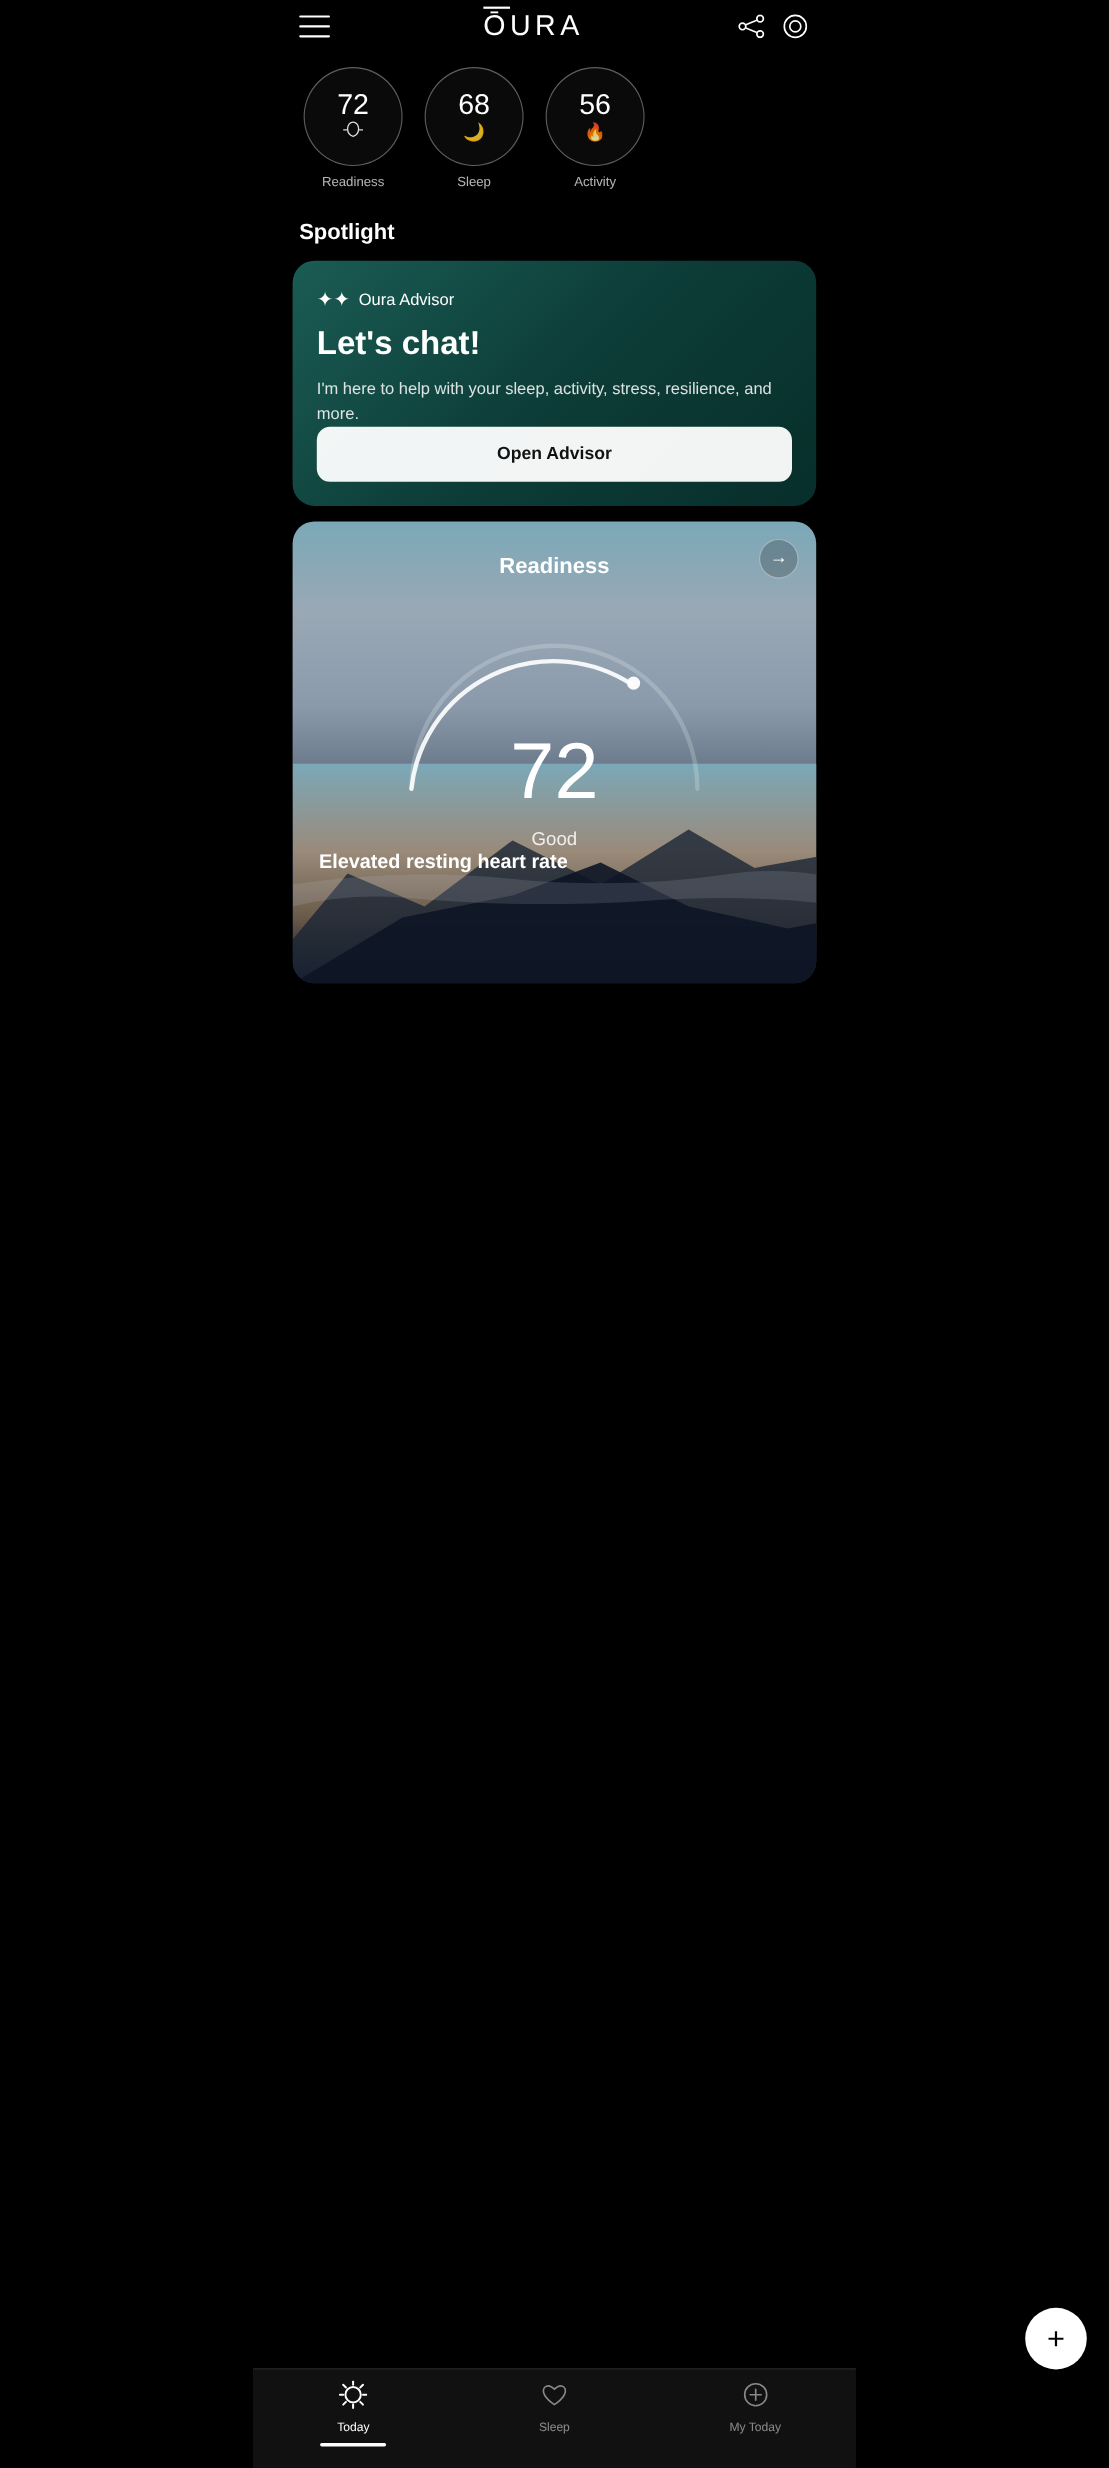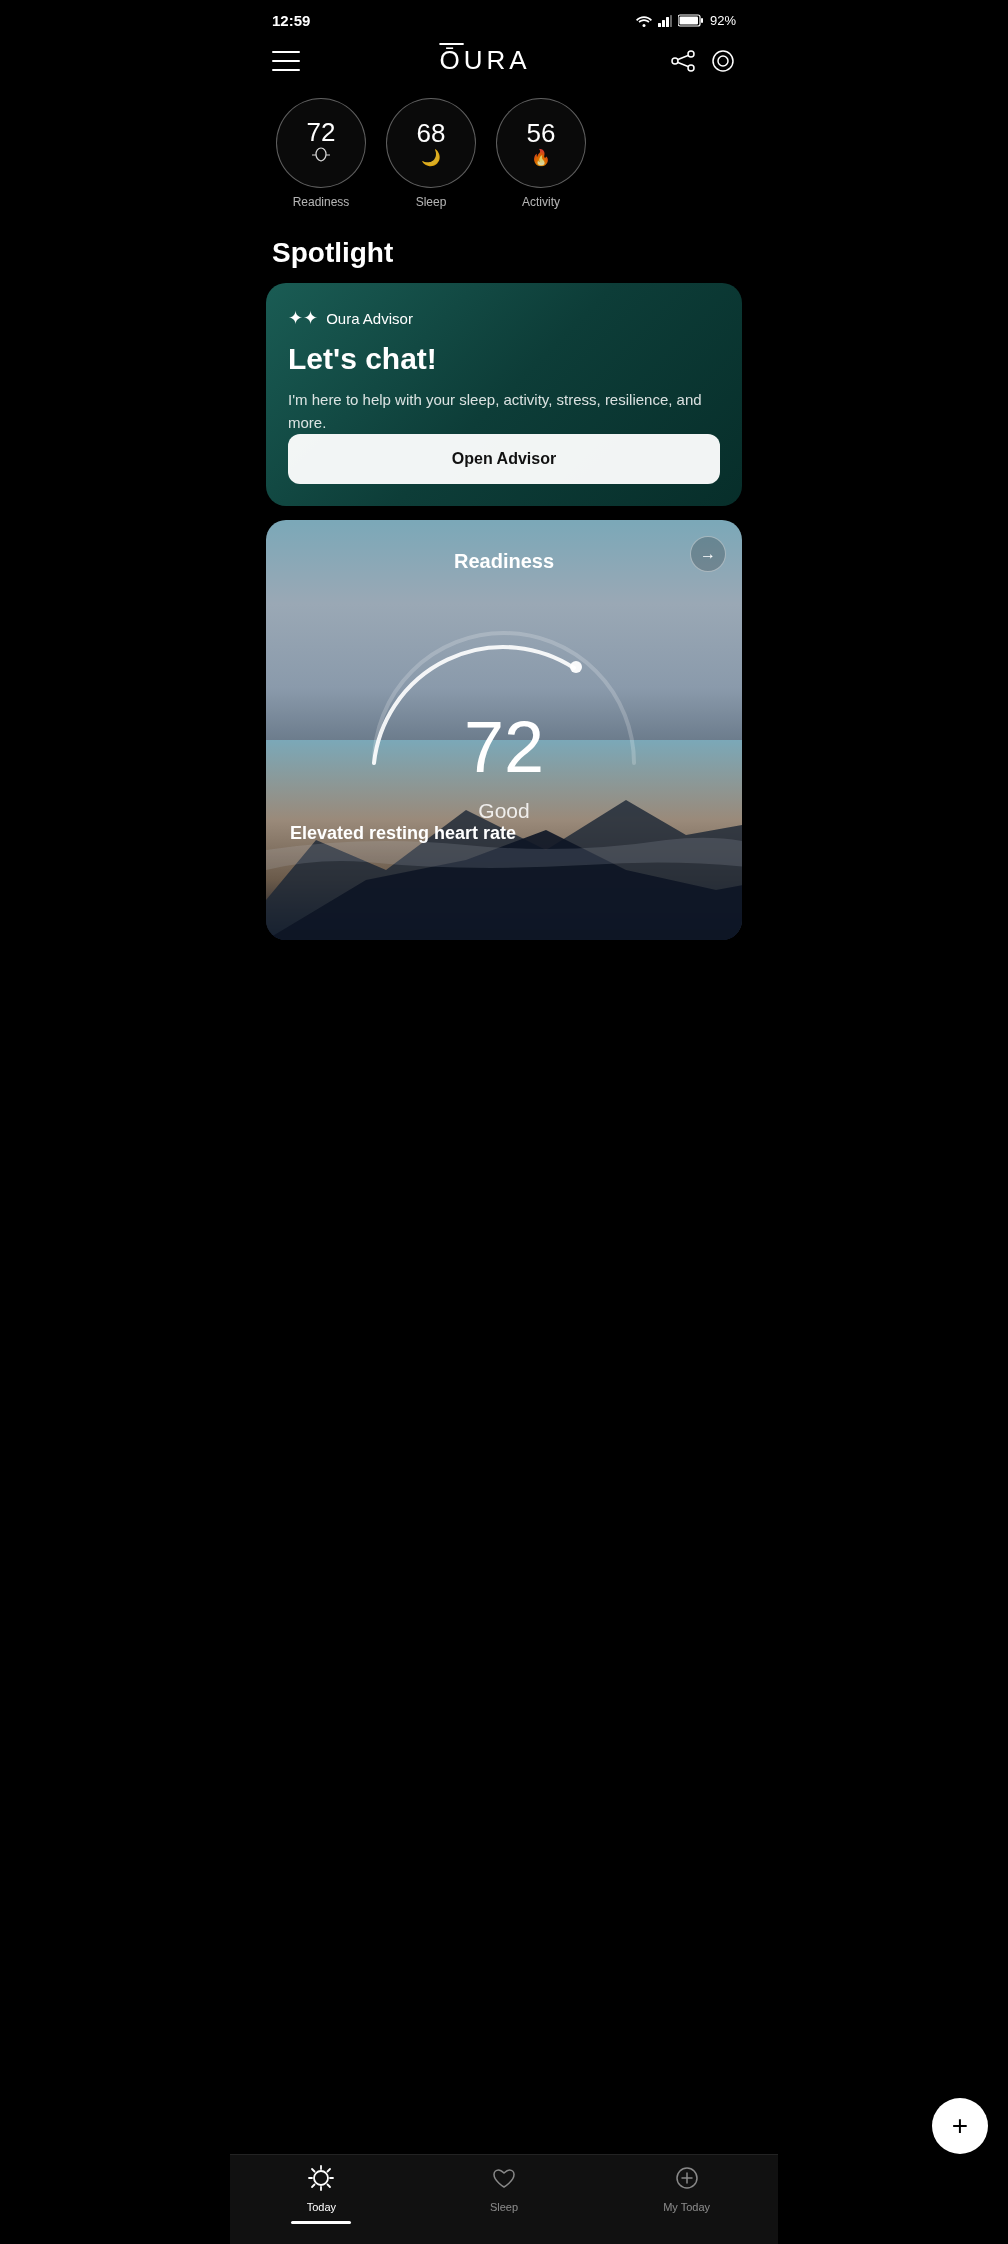--- a/index.html
+++ b/index.html
@@ -107,21 +107,21 @@
     }
     .circle-label {
       margin-top: 7px;
       font-size: 12px;
       color: rgba(255,255,255,0.7);
       font-weight: 400;
     }
 
     
     .section-title {
-      font-size: 28px;
+      font-size: 20px;
       font-weight: 600;
       padding: 18px 20px 14px;
     }
 
     
     .advisor-card {
       margin: 0 14px 14px;
       background: linear-gradient(135deg, #1a5c54 0%, #0d3d38 50%, #072e2a 100%);
       border-radius: 20px;
       padding: 24px 22px 22px;
@@ -223,21 +223,21 @@
       position: absolute;
       bottom: 10px;
       left: 50%;
       transform: translateX(-50%);
       font-size: 72px;
       font-weight: 300;
       color: #fff;
       line-height: 1;
     }
     .readiness-status {
-      font-size: 21px;
+      font-size: 17px;
       color: rgba(255,255,255,0.85);
       margin-top: 6px;
       font-weight: 400;
     }
     .readiness-note {
       font-size: 18px;
       font-weight: 600;
       color: #fff;
       text-align: left;
       width: 100%;
@@ -322,42 +322,20 @@
 
     .content-scroll {
       padding-bottom: 100px;
     }
   </style>
 </head>
 <body>
 
 <div class="content-scroll">
 
-  <div class="status-bar">
-    <span>12:59</span>
-    <div class="status-right">
-      <svg width="16" height="12" viewBox="0 0 16 12" fill="white">
-        <path d="M8 3C5.3 3 2.9 4.1 1.2 5.9L0 4.7C2 2.6 4.9 1.3 8 1.3s6 1.3 8 3.4l-1.2 1.2C13.1 4.1 10.7 3 8 3z"></path>
-        <path d="M8 6c-1.7 0-3.2.7-4.3 1.8L2.5 6.6C3.9 5.2 5.8 4.3 8 4.3s4.1.9 5.5 2.3L12.3 7.8C11.2 6.7 9.7 6 8 6z"></path>
-        <circle cx="8" cy="10.5" r="1.5"></circle>
-      </svg>
-      <svg width="14" height="12" viewBox="0 0 14 12" fill="white">
-        <rect x="0" y="8" width="3" height="4" rx="0.5"></rect>
-        <rect x="4" y="5" width="3" height="7" rx="0.5"></rect>
-        <rect x="8" y="2" width="3" height="10" rx="0.5"></rect>
-        <rect x="12" y="0" width="2" height="12" rx="0.5" opacity="0.4"></rect>
-      </svg>
-      <svg width="26" height="13" viewBox="0 0 26 13">
-        <rect x="0" y="1" width="22" height="11" rx="2" fill="none" stroke="white" stroke-width="1.2"></rect>
-        <rect x="23" y="4" width="2" height="5" rx="1" fill="white"></rect>
-        <rect x="1.5" y="2.5" width="18.5" height="8" rx="1" fill="white"></rect>
-      </svg>
-      <span style="font-size:13px;font-weight:500;">92%</span>
-    </div>
-  </div>
 
   <div class="header">
     <div class="menu-icon">
       <span></span>
       <span></span>
       <span></span>
     </div>
     <div class="oura-logo">
       <span style="text-decoration: overline; text-underline-offset: 3px;">Ō</span><span>URA</span>
     </div>

